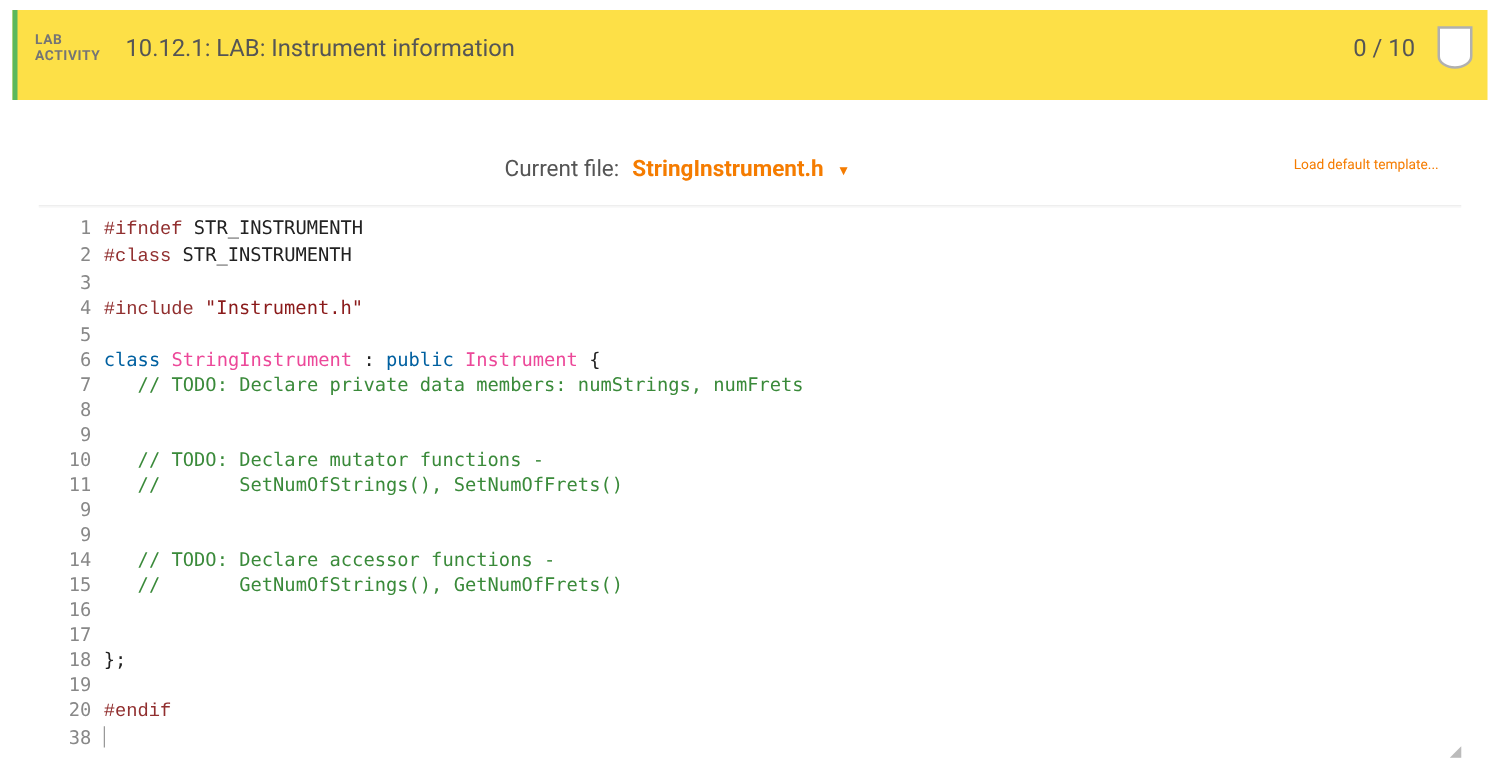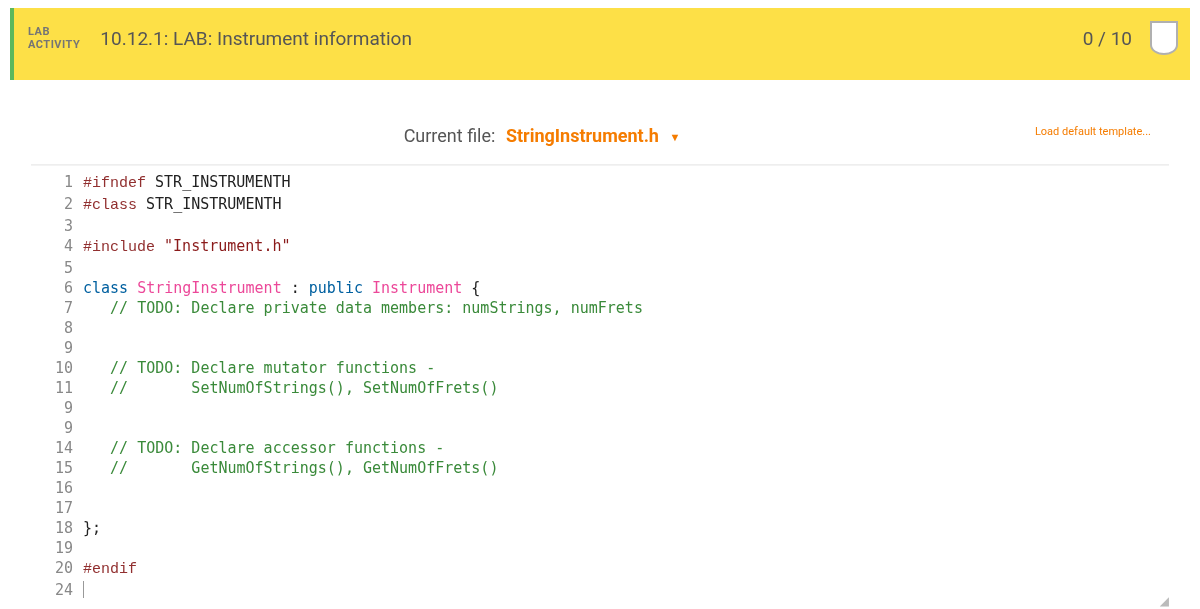--- a/index.html
+++ b/index.html
@@ -172,17 +172,17 @@
         <div class="line"><div class="gutter">11</div><div class="code"><span>   </span><span class="tok-cm">//       SetNumOfStrings(), SetNumOfFrets()</span></div></div>
         <div class="line"><div class="gutter">9</div><div class="code"></div></div>
         <div class="line"><div class="gutter">9</div><div class="code"></div></div>
         <div class="line"><div class="gutter">14</div><div class="code"><span>   </span><span class="tok-cm">// TODO: Declare accessor functions -</span></div></div>
         <div class="line"><div class="gutter">15</div><div class="code"><span>   </span><span class="tok-cm">//       GetNumOfStrings(), GetNumOfFrets()</span></div></div>
         <div class="line"><div class="gutter">16</div><div class="code"></div></div>
         <div class="line"><div class="gutter">17</div><div class="code"></div></div>
         <div class="line"><div class="gutter">18</div><div class="code"><span class="tok-punc">};</span></div></div>
         <div class="line"><div class="gutter">19</div><div class="code"></div></div>
         <div class="line"><div class="gutter">20</div><div class="code"><span class="tok-pp">#endif</span></div></div>
-        <div class="line"><div class="gutter">24</div><div class="code"><span class="cursor-mark"></span></div></div>
+        <div class="line"><div class="gutter">38</div><div class="code"><span class="cursor-mark"></span></div></div>
       </div>
     <div class="resize-handle">◢</div>
   </div>
 </div>
 
 </body></html>

